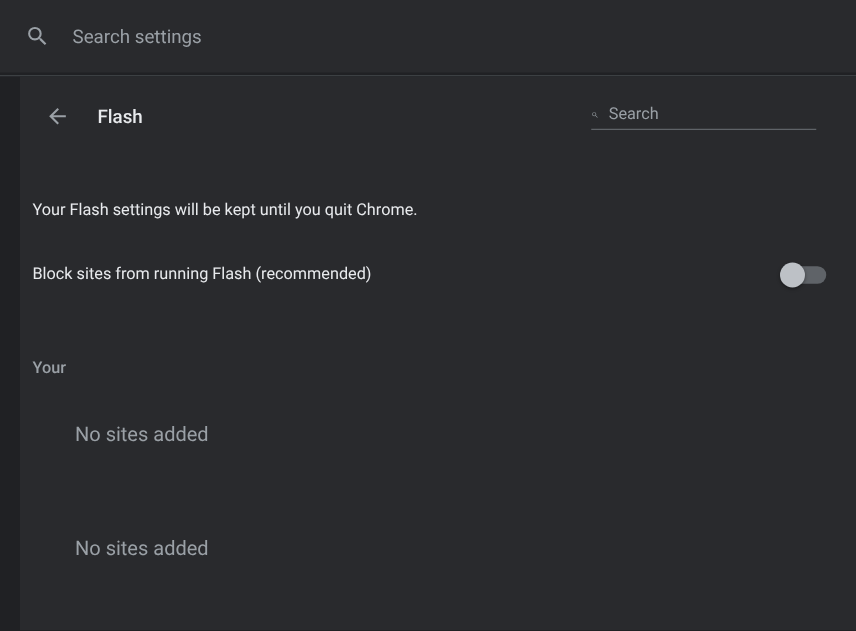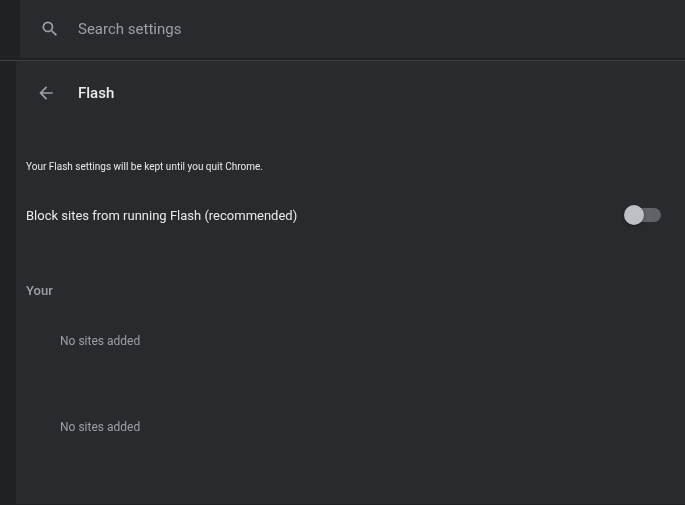--- a/index.html
+++ b/index.html
@@ -15,21 +15,20 @@
       height: 505px;
       overflow: hidden;
     }
     .top-search-bar {
       background: #292a2d;
       height: 58px;
       display: flex;
       align-items: center;
       padding: 0 20px;
       gap: 18px;
-      margin-left: 20px;
     }
     .search-icon-top svg {
       width: 20px;
       height: 20px;
       fill: #9aa0a6;
       display: block;
     }
     .top-search-input {
       background: transparent;
       border: none;
@@ -98,26 +97,26 @@
       outline: none;
       color: #e8eaed;
       font-size: 13px;
       flex: 1;
     }
     .inline-search-input::placeholder {
       color: #9aa0a6;
     }
     .info-text {
       padding: 28px 24px 0 10px;
-      font-size: 10px;
+      font-size: 13px;
       color: #e8eaed;
     }
     .toggle-row {
       display: flex;
-      align-items: flex-start;
+      align-items: flex-end;
       padding: 36px 24px 36px 10px;
     }
     .toggle-label {
       font-size: 13px;
       color: #e8eaed;
       flex: 1;
     }
     .toggle {
       position: relative;
       width: 34px;
@@ -137,21 +136,21 @@
       box-shadow: 0 1px 3px rgba(0,0,0,0.4);
     }
     .section-header {
       padding: 24px 24px 0 10px;
       font-size: 13px;
       font-weight: 500;
       color: #9aa0a6;
     }
     .empty-text {
       padding: 36px 24px 36px 44px;
-      font-size: 12px;
+      font-size: 16px;
       color: #9aa0a6;
     }
   </style>
 </head>
 <body>
 
 <div class="top-search-bar">
   <span class="search-icon-top">
     <svg viewBox="0 0 24 24">
         <path d="M15.5 14h-.79l-.28-.27A6.471 6.471 0 0 0 16 9.5 6.5 6.5 0 1 0 9.5 16c1.61 0 3.09-.59 4.23-1.57l.27.28v.79l5 4.99L20.49 19l-4.99-5zm-6 0C7.01 14 5 11.99 5 9.5S7.01 5 9.5 5 14 7.01 14 9.5 11.99 14 9.5 14z"></path>
@@ -164,20 +163,26 @@
   <div class="content">
 
     <div class="header-row">
       <div class="back-button">
         <svg viewBox="0 0 24 24">
             <path d="M20 11H7.83l5.59-5.59L12 4l-8 8 8 8 1.41-1.41L7.83 13H20v-2z"></path>
           </svg>
       </div>
       <div class="page-title">Flash</div>
       <div class="header-spacer"></div>
+      <div class="inline-search">
+        <svg viewBox="0 0 24 24">
+            <path d="M15.5 14h-.79l-.28-.27A6.471 6.471 0 0 0 16 9.5 6.5 6.5 0 1 0 9.5 16c1.61 0 3.09-.59 4.23-1.57l.27.28v.79l5 4.99L20.49 19l-4.99-5zm-6 0C7.01 14 5 11.99 5 9.5S7.01 5 9.5 5 14 7.01 14 9.5 11.99 14 9.5 14z"></path>
+          </svg>
+        <input class="inline-search-input" type="text" placeholder="Search" style="">
+      </div>
     </div>
 
     <div class="info-text">Your Flash settings will be kept until you quit Chrome.</div>
 
     <div class="toggle-row">
       <div class="toggle-label">Block sites from running Flash (recommended)</div>
       <div class="toggle">
         <div class="toggle-thumb"></div>
       </div>
     </div>

